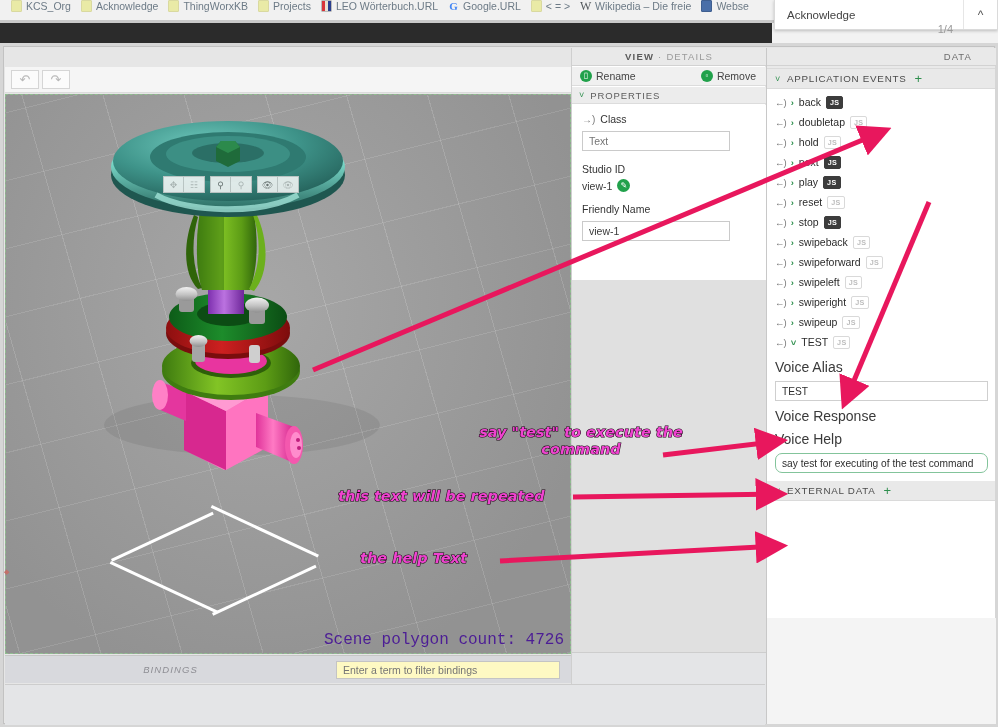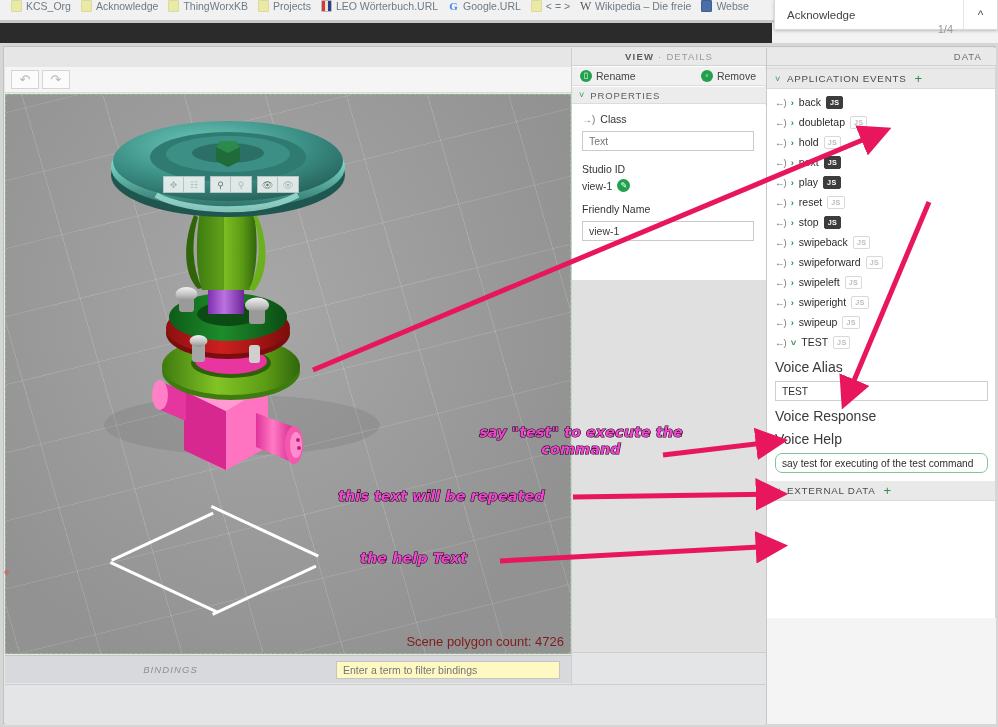--- a/index.html
+++ b/index.html
@@ -78,21 +78,21 @@
     background:#e6e6e6; border:1px solid #c2c2c2;
   }
 
   
   .sec-head {
     position:absolute; height:18px;
     background:#e9e9e9; border-bottom:1px solid #d2d2d2;
     font-size: 9.5px; letter-spacing: 1.1px; color:#6d6d6d;
     display:flex; align-items:center; justify-content:center;
   }
-  .sec-head.right-al{ justify-content:flex-end; padding-right:14px;}
+  .sec-head.right-al{ justify-content:flex-end; padding-right:24px;}
 
   
   .canvas-col{ position:absolute; left:1px; top:1px; width:566px; height:676px; }
   .canvas-head{ left:0; top:0; width:566px; }
   .undo-bar{
     position:absolute; left:0; top:19px; width:566px; height:26px;
     background:#f5f5f5; border-bottom:1px solid #dcdcdc;
     display:flex; align-items:center; padding-left:6px; gap:0;
   }
   .ubtn{
@@ -120,21 +120,21 @@
     position:absolute; left:0; top:0; width:566px; height:560px;
     background: radial-gradient(ellipse at 45% 38%, rgba(255,255,255,.12), rgba(0,0,0,.06) 78%);
   }
   .sel-box{
     position:absolute; left:105px; top:410px; width:215px; height:120px;
   }
   .sel-box i{ position:absolute; background:#ffffff; display:block; }
 
   .scene-count{
     position:absolute; right:6px; bottom:4px;
-    font-family:Liberation Sans, sans-serif; font-size:13px; color:#7f1d1d;
+    font-family:Liberation Mono, monospace; font-size:16px; color:#4c1d95;
   }
 
   
   .float-tb{
     position:absolute; left:158px; top:128px;
     display:flex; gap:5px; z-index:6;
   }
   .tb-grp{ display:flex; }
   .tb-b{
     width:21px; height:17px; background:#fcfcfc; border:1px solid #d0d0d0;
@@ -203,21 +203,21 @@
   }
   .chev{ color:#2f8f4e; font-size:9px; }
   .det-body{
     position:absolute; left:0; top:57px; width:194px; height:175px;
     background:#ffffff;
   }
   .fld{ padding:0 10px; }
   .fld-lbl{ font-size:10.5px; color:#333; display:flex; align-items:center; gap:5px;}
   .arrow-in{ color:#7a7a7a; font-size:10px; }
   .fld-input{
-    width:172px; height:20px; margin-top:6px;
+    width:148px; height:20px; margin-top:6px;
     border:1px solid #cacaca; background:#fff;
     font-size:10.5px; color:#8e8e8e; padding:0 6px; line-height:18px;
   }
   .fld-input.val{ color:#3a3a3a; }
   .fld-ro{ font-size:10.5px; color:#3a3a3a; display:flex; align-items:center; gap:5px; margin-top:4px;}
   .pencil{
     width:13px;height:13px;border-radius:50%;background:#21a14b;
     display:flex;align-items:center;justify-content:center;color:#fff;font-size:8px;
   }
   .det-rest{

